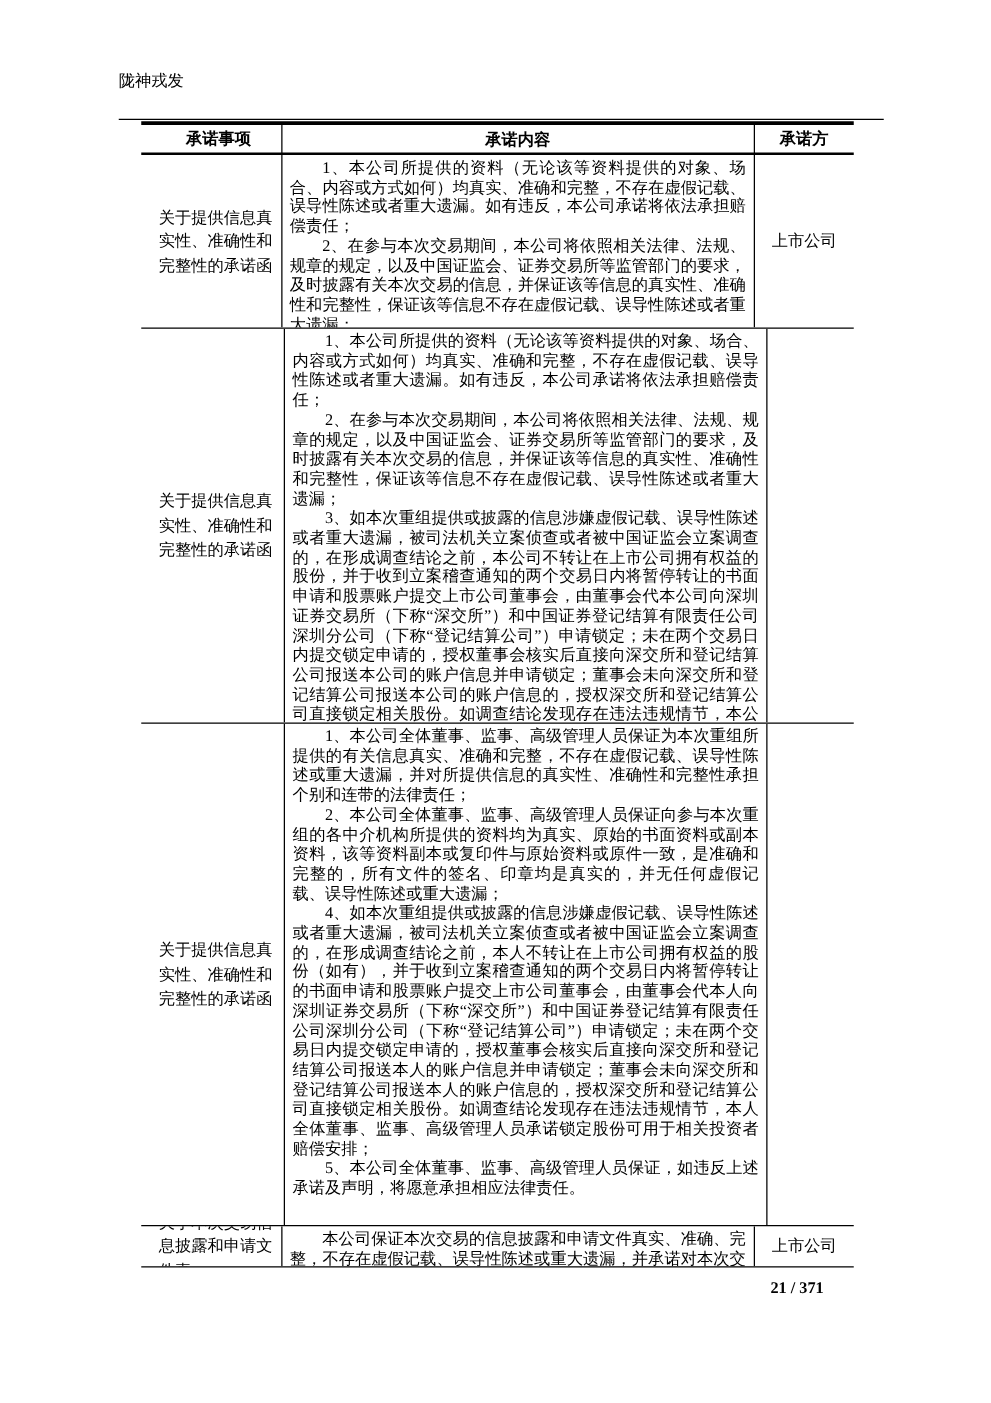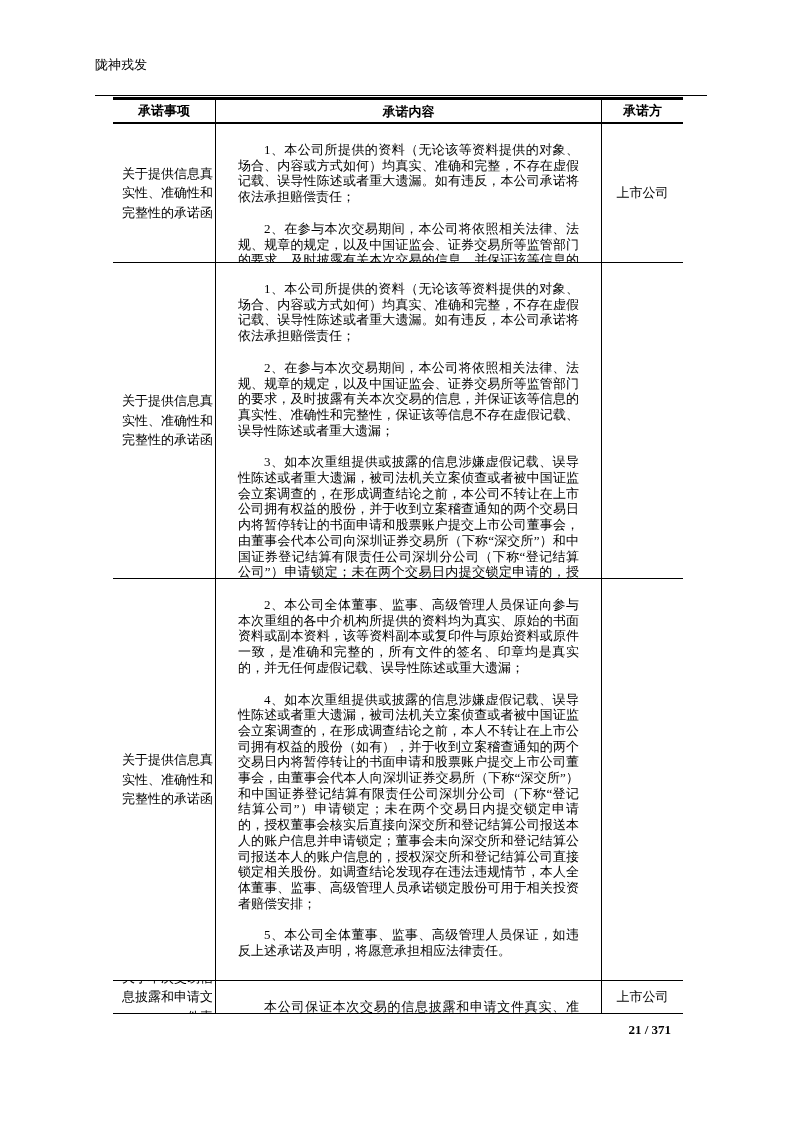--- a/index.html
+++ b/index.html
@@ -38,51 +38,52 @@
     box-sizing:border-box;
   }
   .row-0{height:139px;}
   .row-1{height:316px;}
   .row-2{height:402px;}
   .row-3{height:33px;}
   .cell{box-sizing:border-box;}
   .c-item{
     width:102px;
     display:flex;align-items:center;justify-content:center;
-    text-align:right;
+    text-align:left;
     padding:0 2px;
     line-height:19.5px;
+    margin-left:12px;
   }
   .c-content{
     width:387px;
     border-left:1px solid #000;
     border-right:1px solid #000;
     padding:2px 6px;
   }
   .t-header .c-content{
     display:flex;align-items:center;justify-content:center;
     padding:12px;
   }
   .c-party{
     width:81px;
     display:flex;align-items:center;justify-content:center;
     text-align:left;
     padding:0 3px;
     line-height:19.5px;
   }
   .para{
-    margin:16px;
+    margin:0;
     text-indent:2em;
     text-align:justify;
     line-height:15.7px;
   }
   .page-number{
     position:absolute;
     top:1022px;
-    right:122px;
+    right:134px;
     font-size:13px;
     font-weight:bold;
   }
 </style>
 </head>
 <body>
 
 <div class="page">
 
   <div class="doc-header">
@@ -116,20 +117,21 @@
             <p class="para">1、本公司所提供的资料（无论该等资料提供的对象、场合、内容或方式如何）均真实、准确和完整，不存在虚假记载、误导性陈述或者重大遗漏。如有违反，本公司承诺将依法承担赔偿责任；</p>
             <p class="para">2、在参与本次交易期间，本公司将依照相关法律、法规、规章的规定，以及中国证监会、证券交易所等监管部门的要求，及时披露有关本次交易的信息，并保证该等信息的真实性、准确性和完整性，保证该等信息不存在虚假记载、误导性陈述或者重大遗漏；</p>
             <p class="para">3、如本次重组提供或披露的信息涉嫌虚假记载、误导性陈述或者重大遗漏，被司法机关立案侦查或者被中国证监会立案调查的，在形成调查结论之前，本公司不转让在上市公司拥有权益的股份，并于收到立案稽查通知的两个交易日内将暂停转让的书面申请和股票账户提交上市公司董事会，由董事会代本公司向深圳证券交易所（下称“深交所”）和中国证券登记结算有限责任公司深圳分公司（下称“登记结算公司”）申请锁定；未在两个交易日内提交锁定申请的，授权董事会核实后直接向深交所和登记结算公司报送本公司的账户信息并申请锁定；董事会未向深交所和登记结算公司报送本公司的账户信息的，授权深交所和登记结算公司直接锁定相关股份。如调查结论发现存在违法违规情节，本公司承诺锁定股份可用于相关投资者赔偿安排；</p>
           </div>
         </div>
         <div class="t-row row-2">
           <div class="cell c-item">
             <span>关于提供信息真实性、准确性和完整性的承诺函</span>
           </div>
           <div class="cell c-content">
+            <p class="para">1、本公司全体董事、监事、高级管理人员保证为本次重组所提供的有关信息真实、准确和完整，不存在虚假记载、误导性陈述或重大遗漏，并对所提供信息的真实性、准确性和完整性承担个别和连带的法律责任；</p>
             <p class="para">2、本公司全体董事、监事、高级管理人员保证向参与本次重组的各中介机构所提供的资料均为真实、原始的书面资料或副本资料，该等资料副本或复印件与原始资料或原件一致，是准确和完整的，所有文件的签名、印章均是真实的，并无任何虚假记载、误导性陈述或重大遗漏；</p>
             <p class="para">4、如本次重组提供或披露的信息涉嫌虚假记载、误导性陈述或者重大遗漏，被司法机关立案侦查或者被中国证监会立案调查的，在形成调查结论之前，本人不转让在上市公司拥有权益的股份（如有），并于收到立案稽查通知的两个交易日内将暂停转让的书面申请和股票账户提交上市公司董事会，由董事会代本人向深圳证券交易所（下称“深交所”）和中国证券登记结算有限责任公司深圳分公司（下称“登记结算公司”）申请锁定；未在两个交易日内提交锁定申请的，授权董事会核实后直接向深交所和登记结算公司报送本人的账户信息并申请锁定；董事会未向深交所和登记结算公司报送本人的账户信息的，授权深交所和登记结算公司直接锁定相关股份。如调查结论发现存在违法违规情节，本人全体董事、监事、高级管理人员承诺锁定股份可用于相关投资者赔偿安排；</p>
             <p class="para">5、本公司全体董事、监事、高级管理人员保证，如违反上述承诺及声明，将愿意承担相应法律责任。</p>
           </div>
         </div>
         <div class="t-row row-3">
           <div class="cell c-item">
             <span>关于本次交易信息披露和申请文件真</span>
           </div>
           <div class="cell c-content">

